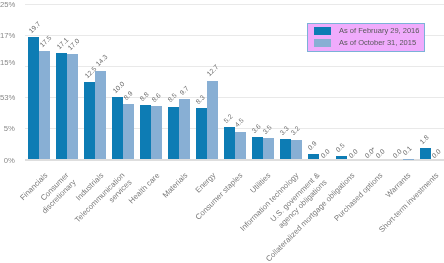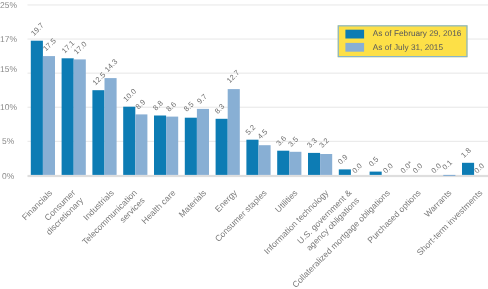--- a/index.html
+++ b/index.html
@@ -4,29 +4,29 @@
 <style>
   html,body{margin:0;padding:0;}
   body{width:444px;height:263px;background:#ffffff;
        font-family:"Liberation Sans",sans-serif;overflow:hidden;
        -webkit-font-smoothing:antialiased;}
   #chart{position:relative;width:444px;height:263px;overflow:hidden;}
   .plot-grid,.bars,.value-labels,.cat-labels,.ticks{position:absolute;left:0;top:0;
        width:444px;height:263px;}
   .gridline{position:absolute;left:25px;width:419px;height:1px;background:#e9e9e9;}
   .baseline{position:absolute;left:25px;width:419px;height:2px;background:#dedede;}
-  .ytick{position:absolute;left:0;width:14.9px;text-align:center;font-size:7.7px;
+  .ytick{position:absolute;left:0;width:14.9px;text-align:right;font-size:7.7px;
          color:#8a8a8a;line-height:8px;}
   .bar{position:absolute;}
   .vlabel{position:absolute;font-size:6.8px;color:#6f6f6f;white-space:nowrap;
           line-height:8px;transform:rotate(-45deg);transform-origin:0 100%;}
   .cat{position:absolute;width:220px;font-size:7.8px;color:#7a7a7a;line-height:9.8px;
        text-align:right;transform:rotate(-45deg);transform-origin:100% 100%;}
   .legend{position:absolute;left:307.4px;top:23.2px;width:117.3px;height:28.5px;
-          border:1px solid #7cb1d8;background:#fde047;box-sizing:border-box;}
+          border:1px solid #7cb1d8;background:#f0abfc;box-sizing:border-box;}
   .lgrow{position:absolute;left:5.2px;height:8.2px;}
   .lgsw{position:absolute;left:0;top:0;width:17.7px;height:8.2px;}
   .lgtx{position:absolute;left:25.4px;top:0;font-size:7.5px;color:#59595b;
         line-height:8.2px;white-space:nowrap;}
 </style>
 </head>
 <body>
 
 <div id="chart">
 
@@ -36,21 +36,21 @@
       <div class="gridline" style="top: 65.82px;"></div>
       <div class="gridline" style="top: 96.88px;"></div>
       <div class="gridline" style="top: 127.94px;"></div>
       <div class="baseline" style="top: 158.8px;"></div>
     </div>
 
   <div class="ticks">
       <div class="ytick" style="top: 1.2px;">25%</div>
       <div class="ytick" style="top: 32.26px;">17%</div>
       <div class="ytick" style="top: 59px;">15%</div>
-      <div class="ytick" style="top: 94.38px;">10%</div>
+      <div class="ytick" style="top: 94.38px;">53%</div>
       <div class="ytick" style="top: 125.44px;">5%</div>
       <div class="ytick" style="top: 156.5px;">0%</div>
     </div>
 
   <div class="bars">
       <div class="bar" style="left: 28.4px; width: 10.6px; top: 37.1236px; height: 122.376px; background: rgb(13, 124, 180);"></div>
       <div class="bar" style="left: 39.45px; width: 10.6px; top: 50.79px; height: 108.71px; background: rgb(136, 175, 212);"></div>
       <div class="bar" style="left: 56.37px; width: 10.6px; top: 53.2748px; height: 106.225px; background: rgb(13, 124, 180);"></div>
       <div class="bar" style="left: 67.42px; width: 10.6px; top: 53.896px; height: 105.604px; background: rgb(136, 175, 212);"></div>
       <div class="bar" style="left: 84.34px; width: 10.6px; top: 81.85px; height: 77.65px; background: rgb(13, 124, 180);"></div>
@@ -126,17 +126,17 @@
       <div class="cat" style="left: 221.28px; top: 168.2px;"><span>Short-term investments</span></div>
     </div>
 
   <div class="legend">
     <div class="lgrow" style="top:2.9px">
       <span class="lgsw" style="background: rgb(13, 124, 180);"></span>
       <span class="lgtx">As of February 29, 2016</span>
     </div>
     <div class="lgrow" style="top:14.8px">
       <span class="lgsw" style="background: rgb(136, 175, 212);"></span>
-      <span class="lgtx">As of July 31, 2015</span>
+      <span class="lgtx">As of October 31, 2015</span>
     </div>
   </div>
 
 </div>
 
 </body></html>

